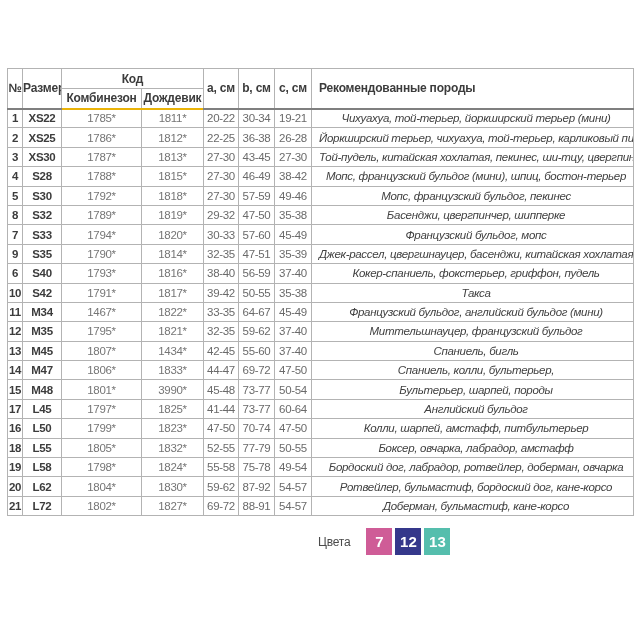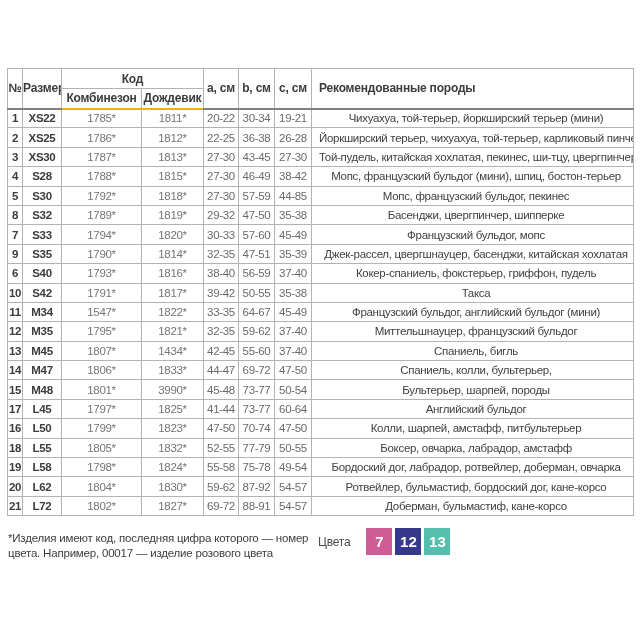--- a/index.html
+++ b/index.html
@@ -29,21 +29,21 @@
   table.size-table thead th[rowspan] { border-bottom:2px solid #7f7f7f; }
   table.size-table thead th.th-breeds { text-align:left; padding-left:7px;margin-left:18px; }
   table.size-table tbody td {
     height:19.4px; font-size:11.5px; letter-spacing:-0.3px;
     text-align:center; vertical-align:middle;
   }
   td.col-num  { font-weight:bold; color:#3c3c3c; }
   td.col-size { font-weight:bold; color:#3c3c3c; }
   td.col-code { color:#757575;margin-top:45px; }
   td.col-abc  { color:#6a6a6a; }
-  td.col-breeds { text-align:left; padding-left:7px; color:#414141; }
+  td.col-breeds { text-align:left; padding-left:7px; color:#414141;font-style:italic; }
 
   .footnote {
     position:absolute; left:8px; top:531px; width:390px;
     font-size:11.5px; line-height:15px; color:#3d3d3d; letter-spacing:-0.2px;
   }
   .color-legend {
     position:absolute; left:318px; top:528px;
     display:flex; align-items:center;text-align:center;
   }
   .color-legend .legend-label {
@@ -128,21 +128,21 @@
           <td class="col-abc">38-42</td>
           <td class="col-breeds">Мопс, французский бульдог (мини), шпиц, бостон-терьер</td>
         </tr>
         <tr>
           <td class="col-num">5</td>
           <td class="col-size">S30</td>
           <td class="col-code">1792*</td>
           <td class="col-code">1818*</td>
           <td class="col-abc">27-30</td>
           <td class="col-abc">57-59</td>
-          <td class="col-abc">44-85</td>
+          <td class="col-abc">49-46</td>
           <td class="col-breeds">Мопс, французский бульдог, пекинес</td>
         </tr>
         <tr>
           <td class="col-num">8</td>
           <td class="col-size">S32</td>
           <td class="col-code">1789*</td>
           <td class="col-code">1819*</td>
           <td class="col-abc">29-32</td>
           <td class="col-abc">47-50</td>
           <td class="col-abc">35-38</td>
@@ -184,21 +184,21 @@
           <td class="col-code">1791*</td>
           <td class="col-code">1817*</td>
           <td class="col-abc">39-42</td>
           <td class="col-abc">50-55</td>
           <td class="col-abc">35-38</td>
           <td class="col-breeds">Такса</td>
         </tr>
         <tr>
           <td class="col-num">11</td>
           <td class="col-size">M34</td>
-          <td class="col-code">1547*</td>
+          <td class="col-code">1467*</td>
           <td class="col-code">1822*</td>
           <td class="col-abc">33-35</td>
           <td class="col-abc">64-67</td>
           <td class="col-abc">45-49</td>
           <td class="col-breeds">Французский бульдог, английский бульдог (мини)</td>
         </tr>
         <tr>
           <td class="col-num">12</td>
           <td class="col-size">M35</td>
           <td class="col-code">1795*</td>
@@ -294,24 +294,20 @@
           <td class="col-code">1802*</td>
           <td class="col-code">1827*</td>
           <td class="col-abc">69-72</td>
           <td class="col-abc">88-91</td>
           <td class="col-abc">54-57</td>
           <td class="col-breeds">Доберман, бульмастиф, кане-корсо</td>
         </tr>
       </tbody>
   </table>
 
-  <div class="footnote">
-      <div>*Изделия имеют код, последняя цифра которого — номер</div>
-      <div>цвета. Например, 00017 — изделие розового цвета</div>
-    </div>
 
   <div class="color-legend">
     <span class="legend-label">Цвета</span>
     <span class="chips">
         <div class="chip" style="background: rgb(207, 92, 151);">7</div>
         <div class="chip" style="background: rgb(53, 56, 139);">12</div>
         <div class="chip" style="background: rgb(85, 190, 173);">13</div>
       </span>
   </div>
 

